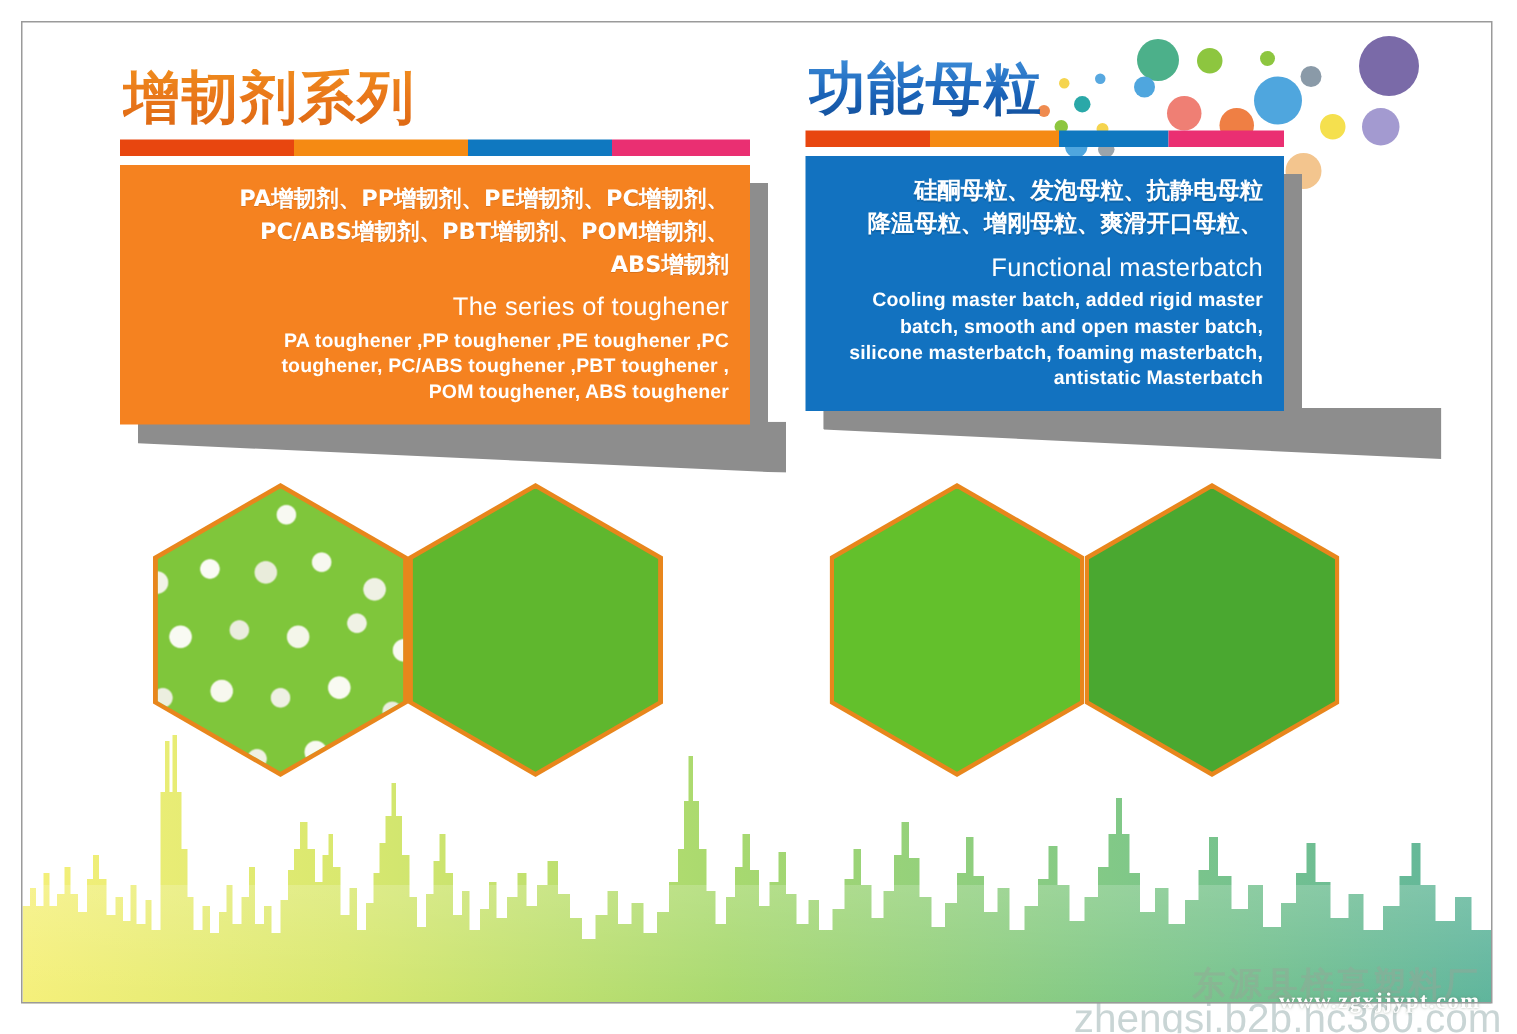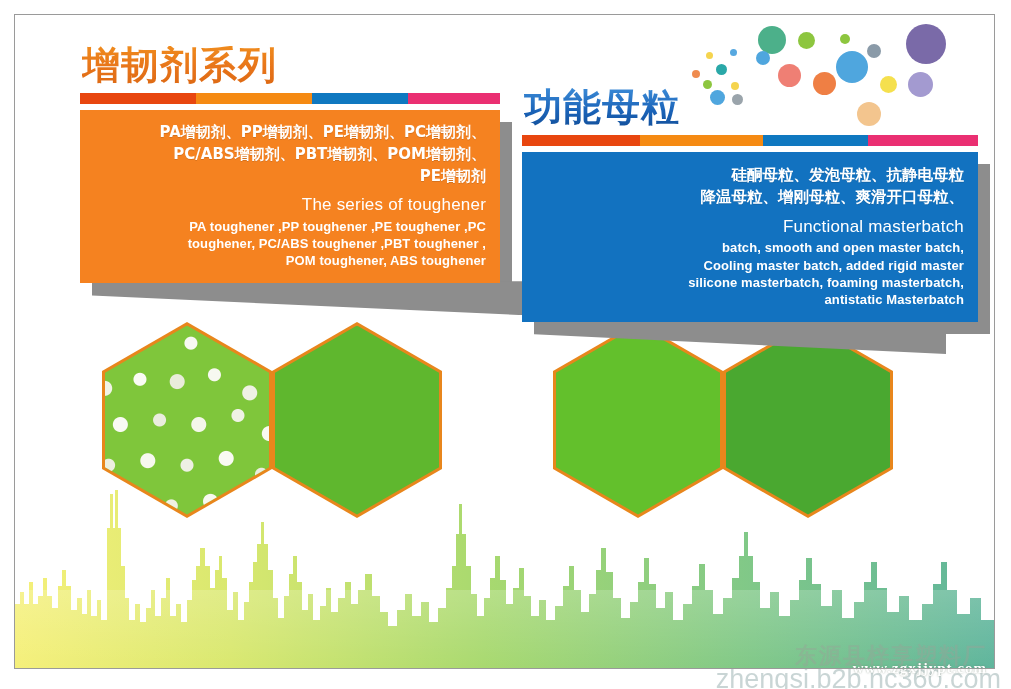--- a/index.html
+++ b/index.html
@@ -31,21 +31,21 @@
   }
   .skyline svg{display:block;width:100%;height:100%;}
 
   
   .circles{position:absolute;left:690px;top:14px;width:305px;height:120px;z-index:4;}
   .circles span{position:absolute;border-radius:50%;display:block;}
 
   
   .panel{position:absolute;z-index:6;}
   .panel-left{left:80px;top:46px;width:420px;}
-  .panel-right{left:522px;top:40px;width:456px;margin-top:48px;}
+  .panel-right{left:537px;top:40px;width:319px;}
 
   .panel-title{
     font-size:38px;font-weight:bold;letter-spacing:1px;
     line-height:1;margin:0 0 0 2px;
     font-family:"DejaVu Sans","Liberation Sans",sans-serif;
   }
   .title-orange{
     color:#f08a1e;
     background:linear-gradient(180deg,#ef8b1d 0%,#e8751a 55%,#de6a14 100%);
     -webkit-background-clip:text;background-clip:text;
@@ -363,21 +363,21 @@
         <i style="background: rgb(234, 47, 114); flex: 23 1 0%;"></i>
       </div>
 
     <div class="box-wrap">
       <div class="box-shadow"></div>
       <div class="box-shadow-tail" style="left:12px;top:100%;margin-top:-2px;width:432px;height:34px;
                   clip-path:polygon(0 0, 100% 0, 100% 100%, 0 42%);"></div>
       <div class="textbox box-orange">
         <div class="cn-line">PA增韧剂、PP增韧剂、PE增韧剂、PC增韧剂、</div>
         <div class="cn-line">PC/ABS增韧剂、PBT增韧剂、POM增韧剂、</div>
-        <div class="cn-line">PE增韧剂</div>
+        <div class="cn-line">ABS增韧剂</div>
         <div class="en-head">The series of toughener</div>
         <div class="en-body">PA toughener ,PP toughener ,PE toughener ,PC</div>
         <div class="en-body">toughener, PC/ABS toughener ,PBT toughener ,</div>
         <div class="en-body">POM toughener, ABS toughener</div>
       </div>
     </div>
   </div>
 
   <div class="panel panel-right">
     <div class="panel-title title-blue">功能母粒</div>
@@ -390,22 +390,22 @@
       </div>
 
     <div class="box-wrap">
       <div class="box-shadow"></div>
       <div class="box-shadow-tail" style="left:12px;top:100%;margin-top:-2px;width:412px;height:34px;
                   clip-path:polygon(0 0, 100% 0, 100% 100%, 0 42%);"></div>
       <div class="textbox box-blue">
         <div class="cn-line">硅酮母粒、发泡母粒、抗静电母粒</div>
         <div class="cn-line">降温母粒、增刚母粒、爽滑开口母粒、</div>
         <div class="en-head">Functional masterbatch</div>
+        <div class="en-body">Cooling master batch, added rigid master</div>
         <div class="en-body">batch, smooth and open master batch,</div>
-        <div class="en-body">Cooling master batch, added rigid master</div>
         <div class="en-body">silicone masterbatch, foaming masterbatch,</div>
         <div class="en-body"> antistatic Masterbatch</div>
       </div>
     </div>
   </div>
 
   <div class="hexrow" id="hexHost">
       <div class="hex" style="left: 102px; top: 322px;">
         <div class="outer"></div>
         <div class="inner">

